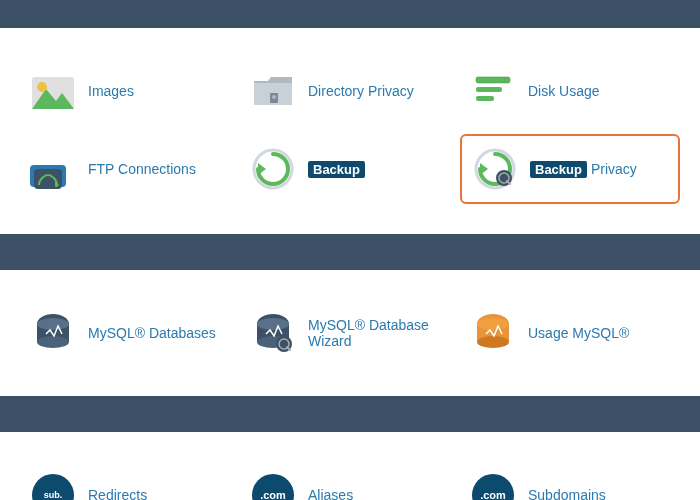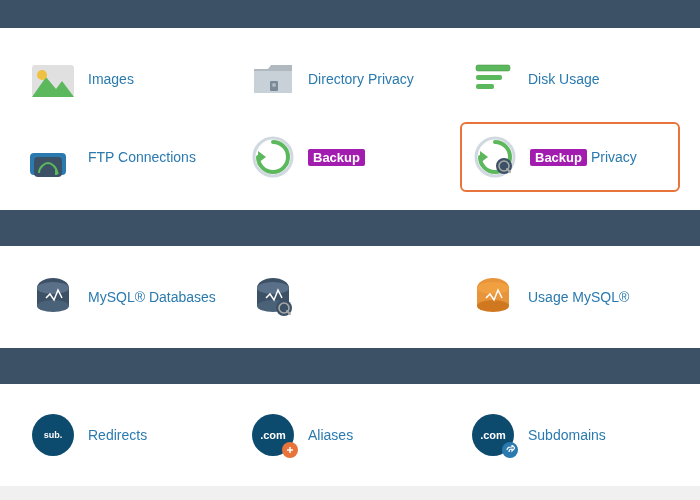--- a/index.html
+++ b/index.html
@@ -6,21 +6,21 @@
     body {
       font-family: Arial, sans-serif;
       background: #f0f0f0;
       width: 700px;
       height: 500px;
       overflow: hidden;
     }
 
     .section {
       background: #fff;
-      padding: 18px 20px;
+      padding: 30px 20px;
     }
 
     .section-divider {
       background: #3d5166;
       height: 36px;
     }
 
     .grid {
       display: grid;
       grid-template-columns: repeat(3, 1fr);
@@ -85,21 +85,21 @@
       justify-content: center;
     }
 
     .backup-label-wrap {
       display: flex;
       align-items: center;
       gap: 4px;
     }
 
     .backup-tag {
-      background: #a21caf;
+      background: #0c4a6e;
       color: white;
       font-size: 13px;
       font-weight: bold;
       padding: 1px 5px;
       border-radius: 2px;
     }
   </style>
 </head>
 <body>
 
@@ -215,20 +215,21 @@
           <ellipse cx="21" cy="12" rx="16" ry="10" fill="#3d5166"></ellipse>
           <rect x="5" y="12" width="32" height="18" fill="#3d5166"></rect>
           <ellipse cx="21" cy="30" rx="16" ry="6" fill="#4a6278"></ellipse>
           <ellipse cx="21" cy="12" rx="16" ry="6" fill="#5a7088"></ellipse>
           <path d="M14,22 L18,18 L22,24 L26,14 L30,22" fill="none" stroke="#fff" stroke-width="1.5"></path>
           <circle cx="32" cy="32" r="8" fill="#3d5166"></circle>
           <circle cx="32" cy="32" r="5" fill="none" stroke="#aaa" stroke-width="1.5"></circle>
           <line x1="35" y1="35" x2="38" y2="38" stroke="#aaa" stroke-width="2" stroke-linecap="round"></line>
         </svg>
       </div>
+      <span class="item-label">MySQL® Database Wizard</span>
     </div>
 
     <div class="item">
       <div class="icon-wrap">
         <svg width="42" height="42" viewBox="0 0 42 42">
           <ellipse cx="21" cy="12" rx="16" ry="10" fill="#e8943b"></ellipse>
           <rect x="5" y="12" width="32" height="18" fill="#e8943b"></rect>
           <ellipse cx="21" cy="30" rx="16" ry="6" fill="#d07820"></ellipse>
           <ellipse cx="21" cy="12" rx="16" ry="6" fill="#f0a040"></ellipse>
           <path d="M14,22 L18,18 L22,24 L26,14 L30,22" fill="none" stroke="#fff" stroke-width="1.5"></path>

